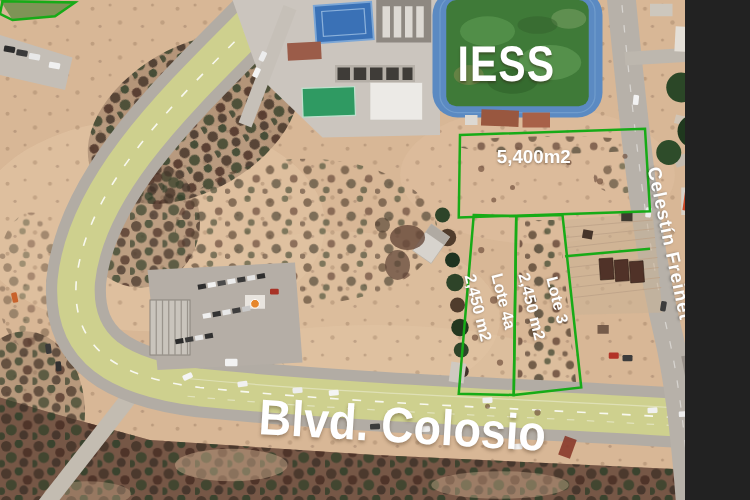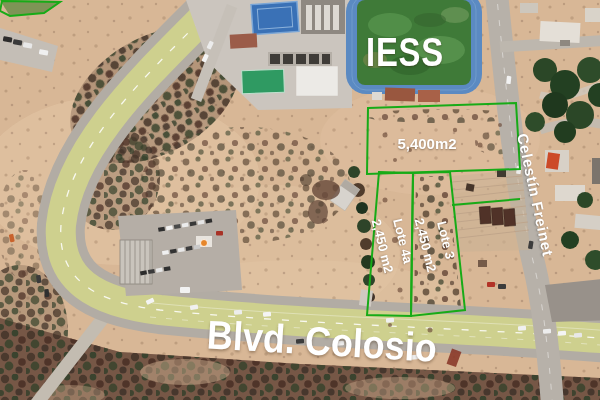--- a/index.html
+++ b/index.html
@@ -1,32 +1,32 @@
 <!DOCTYPE html>
 <html><head>
 <meta charset="utf-8">
 <style>
   html,body{margin:0;padding:0;background:#222;}
   .map-canvas{
-    position:relative;width:600px;height:400px;overflow:hidden;
+    position:relative;width:548px;height:400px;overflow:hidden;
     background:#d8b796;
     font-family:"Liberation Sans",sans-serif;
   }
   .map-canvas svg{position:absolute;left:0;top:0;}
   .label{
     position:absolute;color:#fff;font-weight:bold;
     text-shadow:0 1px 2px rgba(50,35,20,.45);
     white-space:nowrap;line-height:1.2;
   }
   .label-iess{
     left:340px;top:28px;width:130px;text-align:center;
     font-size:40px;letter-spacing:1px;transform:scaleX(.82);
   }
   .label-lote5{left:367px;top:117px;width:120px;text-align:center;font-size:15px;}
-  .label-lote5 .l2{margin-top:18px;text-align:center;}
+  .label-lote5 .l2{margin-top:0;text-align:center;}
   .label-rot{
     width:120px;text-align:center;font-size:13px;line-height:1.6;
     transform:rotate(76deg);transform-origin:center center;
   }
   .label-lote4a{left:332px;top:223px;}
   .label-lote3{left:375px;top:222px;}
   .label-street{
     left:445px;top:186px;width:180px;text-align:center;
     font-size:15px;font-weight:600;letter-spacing:.8px;
     transform:rotate(78deg);transform-origin:center center;

